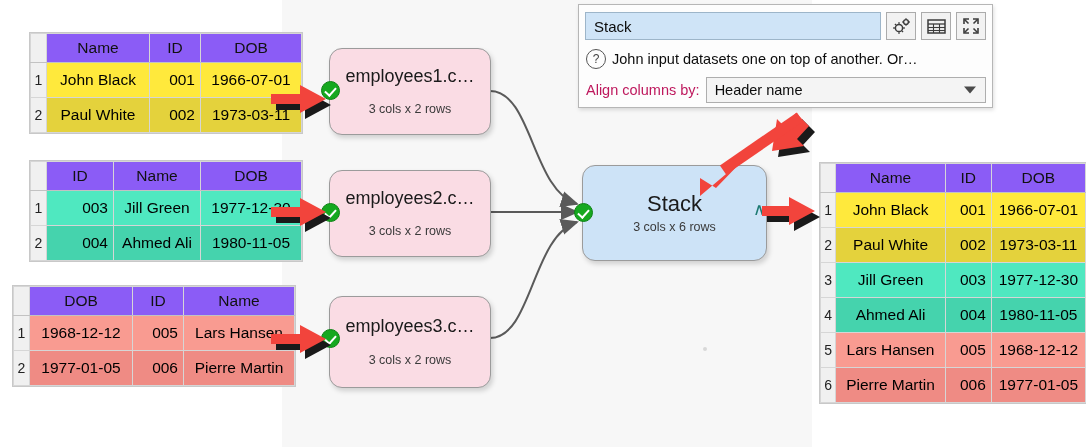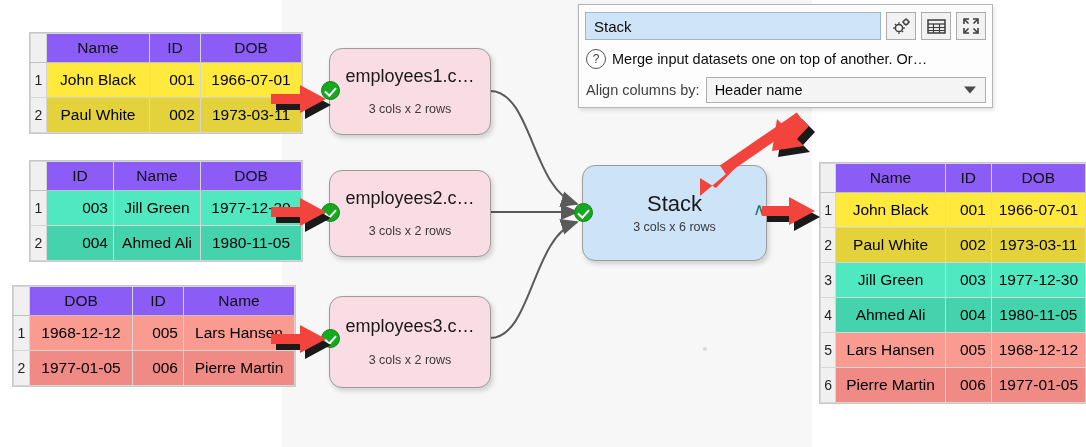--- a/index.html
+++ b/index.html
@@ -210,21 +210,21 @@
     left: 7px;
     top: 72px;
     right: 6px;
     height: 26px;
     display: flex;
     align-items: center;
     gap: 6px;
   }
   #align-label {
     font-size: 14.5px;
-    color: #404040;
+    color: #be185d;
     white-space: nowrap;
   }
   #align-select {
     flex: 1;
     height: 26px;
     background: #f4f4f4;
     border: 1px solid #aeaeae;
     box-sizing: border-box;
     display: flex;
     align-items: center;
@@ -464,21 +464,21 @@
             <line x1="15.5" y1="2.5" x2="11.5" y2="6.5"></line>
             <line x1="2.5" y1="15.5" x2="6.5" y2="11.5"></line>
             <line x1="15.5" y1="15.5" x2="11.5" y2="11.5"></line>
           </g>
         </svg>
       </div>
     </div>
 
     <div id="panel-row2">
       <div id="help-icon">?</div>
-      <div id="panel-desc">Merge input datasets one on top of another. Or…</div>
+      <div id="panel-desc">John input datasets one on top of another. Or…</div>
     </div>
 
     <div id="panel-row3">
       <div id="align-label">Align columns by:</div>
       <div id="align-select">
         <span>Header name</span>
         <span id="align-caret"></span>
       </div>
     </div>
   </div>

